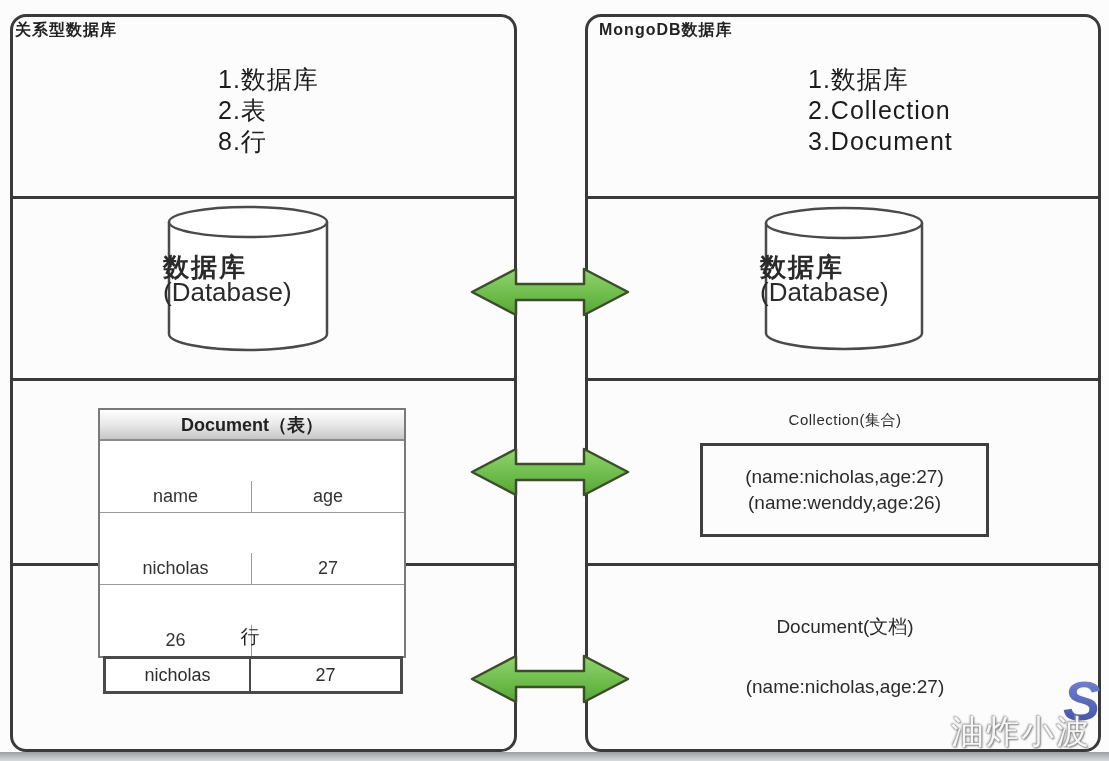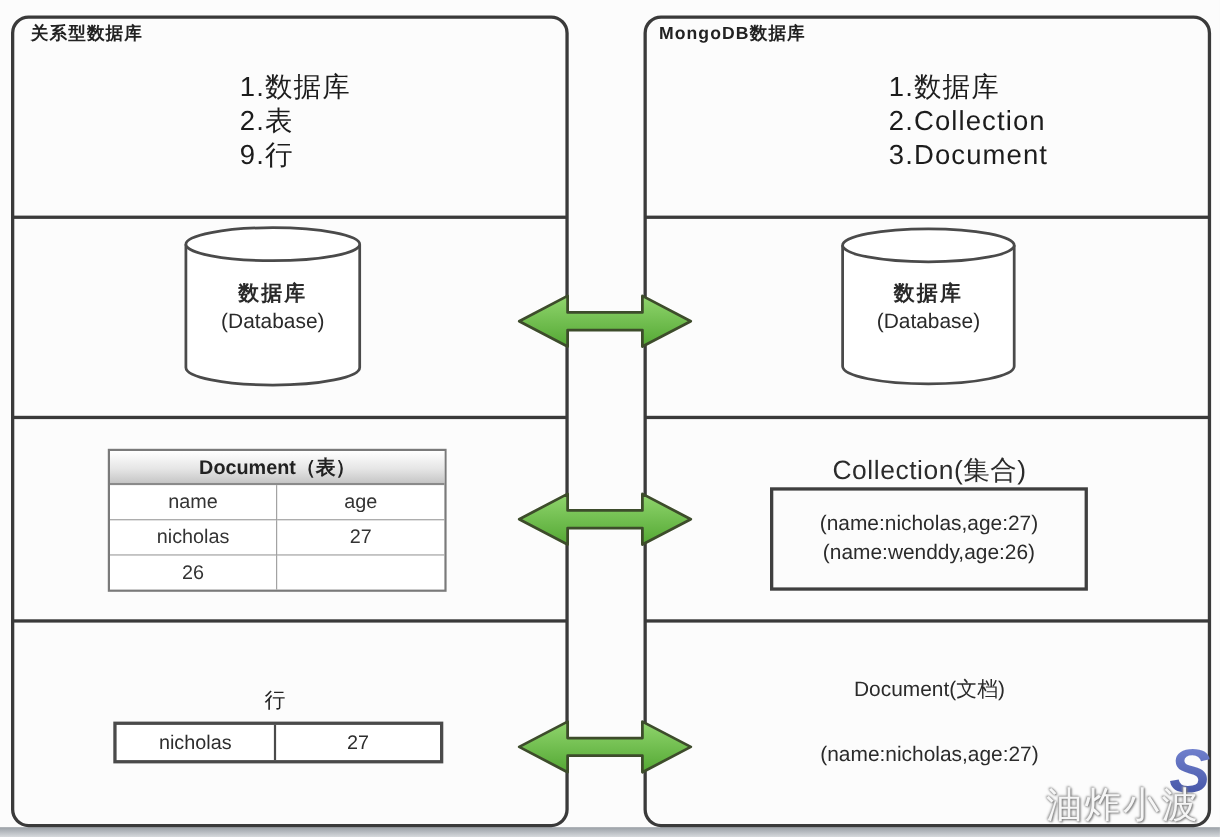--- a/index.html
+++ b/index.html
@@ -9,48 +9,48 @@
   .panel{position:absolute;top:14px;height:732px;border:3px solid #3a3a3a;border-radius:16px;background:transparent;z-index:1;}
   #panel-left{left:10px;width:501px;}
   #panel-right{left:585px;width:510px;}
 
   .divider{position:absolute;height:3px;background:#3a3a3a;z-index:1;}
   .div-l{left:12px;width:503px;}
   .div-r{left:587px;width:512px;}
   .div-y1{top:196px;} .div-y2{top:378px;} .div-y3{top:563px;}
 
   .panel-title{position:absolute;font-size:16px;font-weight:bold;color:#222;letter-spacing:1px;z-index:2;}
-  #title-left{left:28px;top:20px;}
+  #title-left{left:15px;top:20px;}
   #title-right{left:599px;top:20px;}
 
   .hier-list{position:absolute;z-index:2;font-size:25px;color:#1c1c1c;line-height:31px;letter-spacing:1px;margin-left:35px;}
   #list-left{left:183px;top:64px;}
   #list-right{left:773px;top:64px;}
 
   .cyl-svg{position:absolute;z-index:2;}
   #cyl-left{left:163px;top:202px;}
   #cyl-right{left:760px;top:203px;}
-  .cyl-label{position:absolute;z-index:3;text-align:center;font-size:19px;line-height:25px;color:#2a2a2a;}
+  .cyl-label{position:absolute;z-index:3;font-size:26px;line-height:25px;color:#2a2a2a;}
   #cyl-label-left{left:163px;top:255px;width:170px;}
   #cyl-label-right{left:760px;top:255px;width:168px;}
   .cyl-label .cn{font-weight:bold;letter-spacing:2px;}
 
   .student-table{position:absolute;left:98px;top:408px;width:304px;background:#fff;border:2px solid #7a7a7a;z-index:2;}
   .st-header{height:29px;display:flex;align-items:center;justify-content:center;font-weight:bold;font-size:18px;color:#222;
              background:linear-gradient(#ffffff,#e6e6e6 55%,#c6c6c6);border-bottom:2px solid #8a8a8a;}
   .st-row{display:grid;grid-template-columns:152px 1fr;}
   .st-row > div{height:31px;display:flex;align-items:center;justify-content:center;font-size:18px;color:#333;
-                border-bottom:1px solid #9a9a9a;}
+                border-bottom:1px solid #9a9a9a;margin-top:40px;}
   .st-row > div:first-child{border-right:1px solid #9a9a9a;}
   .st-row.last > div{border-bottom:none;}
 
   .arrow-svg{position:absolute;left:470px;width:160px;height:60px;z-index:5;}
   #arrow-1{top:262px;} #arrow-2{top:442px;} #arrow-3{top:649px;}
 
-  #collection-title{position:absolute;left:700px;top:411px;width:290px;text-align:center;font-size:24px;color:#2b2b2b;z-index:2;letter-spacing:.5px;}
+  #collection-title{position:absolute;left:700px;top:411px;width:290px;text-align:center;font-size:15px;color:#2b2b2b;z-index:2;letter-spacing:.5px;}
   #collection-box{position:absolute;left:700px;top:443px;width:283px;height:88px;border:3px solid #3f3f3f;background:transparent;
                   display:flex;flex-direction:column;align-items:center;justify-content:center;z-index:2;}
   #collection-box .line{font-size:19px;line-height:26px;color:#2b2b2b;}
 
   #row-label{position:absolute;left:98px;top:624px;width:304px;text-align:center;font-size:19px;color:#222;z-index:2;}
   .row-table{position:absolute;left:103px;top:656px;width:294px;height:32px;border:3px solid #4a4a4a;background:#fff;
              display:grid;grid-template-columns:145px 1fr;z-index:2;}
   .row-table > div{display:flex;align-items:center;justify-content:center;font-size:18px;color:#2d2d2d;}
   .row-table > div:first-child{border-right:2px solid #4a4a4a;}
 
@@ -80,21 +80,21 @@
   <div class="divider div-r div-y1" style="background: rgb(58, 58, 58);"></div>
   <div class="divider div-r div-y2" style="background: rgb(58, 58, 58);"></div>
   <div class="divider div-r div-y3" style="background: rgb(58, 58, 58);"></div>
 
   <div class="panel-title" id="title-left">关系型数据库</div>
   <div class="panel-title" id="title-right">MongoDB数据库</div>
 
   <div class="hier-list" id="list-left">
     <div>1.数据库</div>
     <div>2.表</div>
-    <div>9.行</div>
+    <div>8.行</div>
   </div>
   <div class="hier-list" id="list-right">
     <div>1.数据库</div>
     <div>2.Collection</div>
     <div>3.Document</div>
   </div>
 
   <svg class="cyl-svg" id="cyl-left" width="170" height="152" viewBox="0 0 170 152">
     <path d="M6,20 L6,132 A79,16 0 0 0 164,132 L164,20" fill="#ffffff" stroke="#4a4a4a" stroke-width="2.5"></path>
     <ellipse cx="85" cy="20" rx="79" ry="15" fill="#ffffff" stroke="#4a4a4a" stroke-width="2.5"></ellipse>

